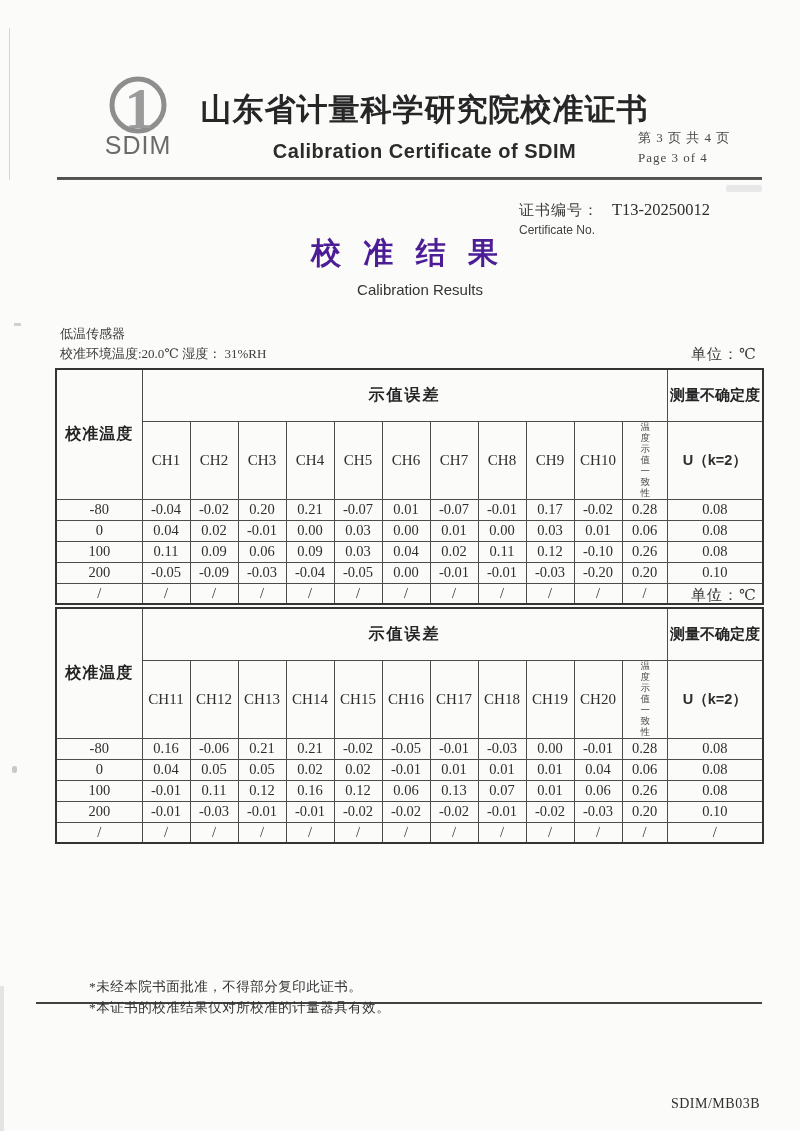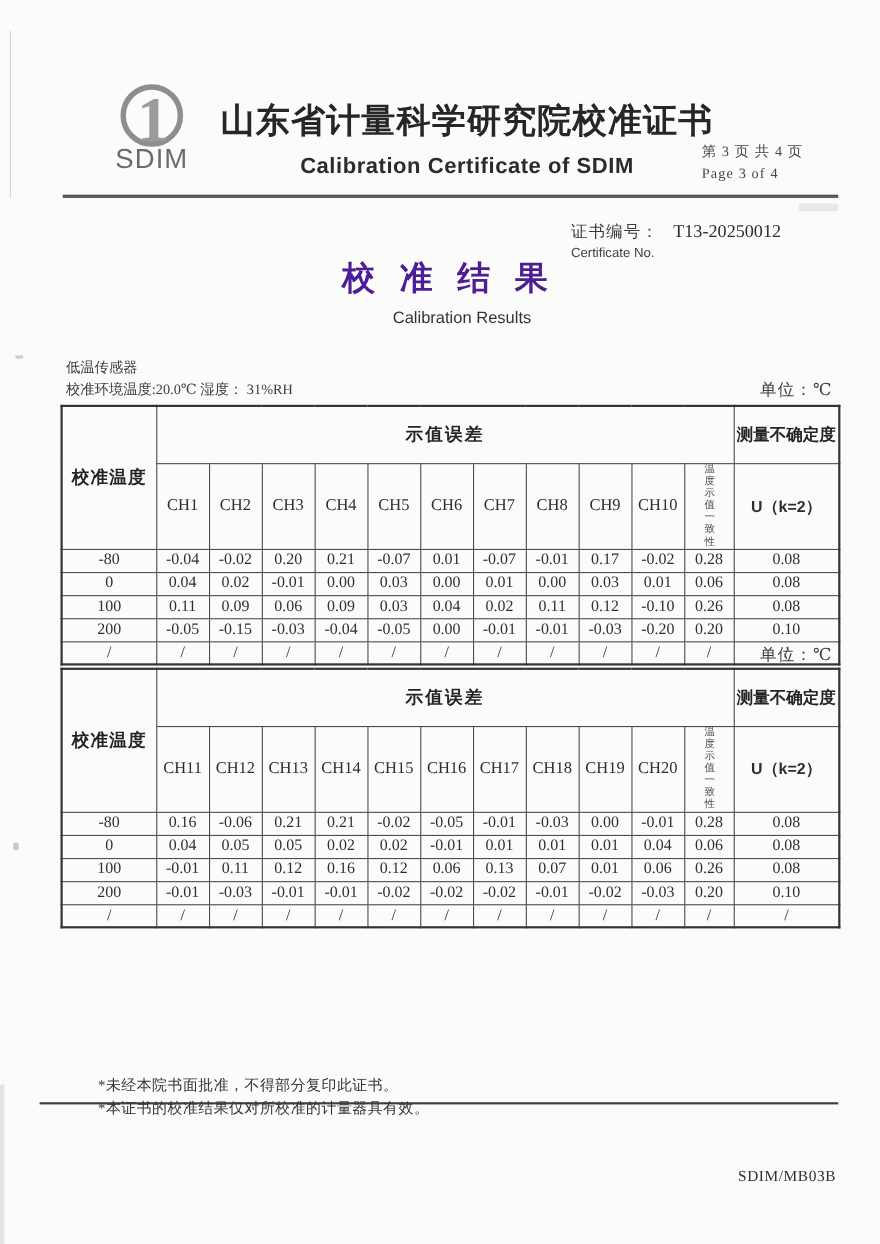--- a/index.html
+++ b/index.html
@@ -55,21 +55,21 @@
   .th-temp { font-size:16px; letter-spacing:1px; }
   .th-group { font-size:16px; letter-spacing:2px; }
   .th-unc { font-size:15px; }
   .th-cons { font-size:9.5px !important; line-height:11px; color:#4a4a4a; padding:0 18px !important; }
   .th-u { font-family:"Liberation Sans","DejaVu Sans",sans-serif; font-weight:bold; font-size:14.5px !important; }
   .cal-table tbody td { height:21px; font-size:14.5px; }
 
   
   .foot-rule { position:absolute; left:36px; top:1002px; width:726px; height:2px; background:#414141; }
   .notes { position:absolute; left:89px; top:976px; font-size:13.5px; color:#333; line-height:21px; letter-spacing:.5px; }
-  .doccode { position:absolute; left:630px; top:1063px; width:130px; text-align:right; font-size:14px; color:#2f2f2f; letter-spacing:.5px; }
+  .doccode { position:absolute; left:630px; top:1096px; width:130px; text-align:right; font-size:14px; color:#2f2f2f; letter-spacing:.5px; }
 </style>
 </head>
 <body>
 
 <div class="page">
 
   <div class="artifact-line"></div>
   <div class="artifact-smudge"></div>
   <div class="artifact-dot1"></div>
   <div class="artifact-dot2"></div>
@@ -188,21 +188,21 @@
           <td>0.02</td>
           <td>0.11</td>
           <td>0.12</td>
           <td>-0.10</td>
           <td>0.26</td>
           <td>0.08</td>
         </tr>
         <tr>
           <td>200</td>
           <td>-0.05</td>
-          <td>-0.15</td>
+          <td>-0.09</td>
           <td>-0.03</td>
           <td>-0.04</td>
           <td>-0.05</td>
           <td>0.00</td>
           <td>-0.01</td>
           <td>-0.01</td>
           <td>-0.03</td>
           <td>-0.20</td>
           <td>0.20</td>
           <td>0.10</td>

